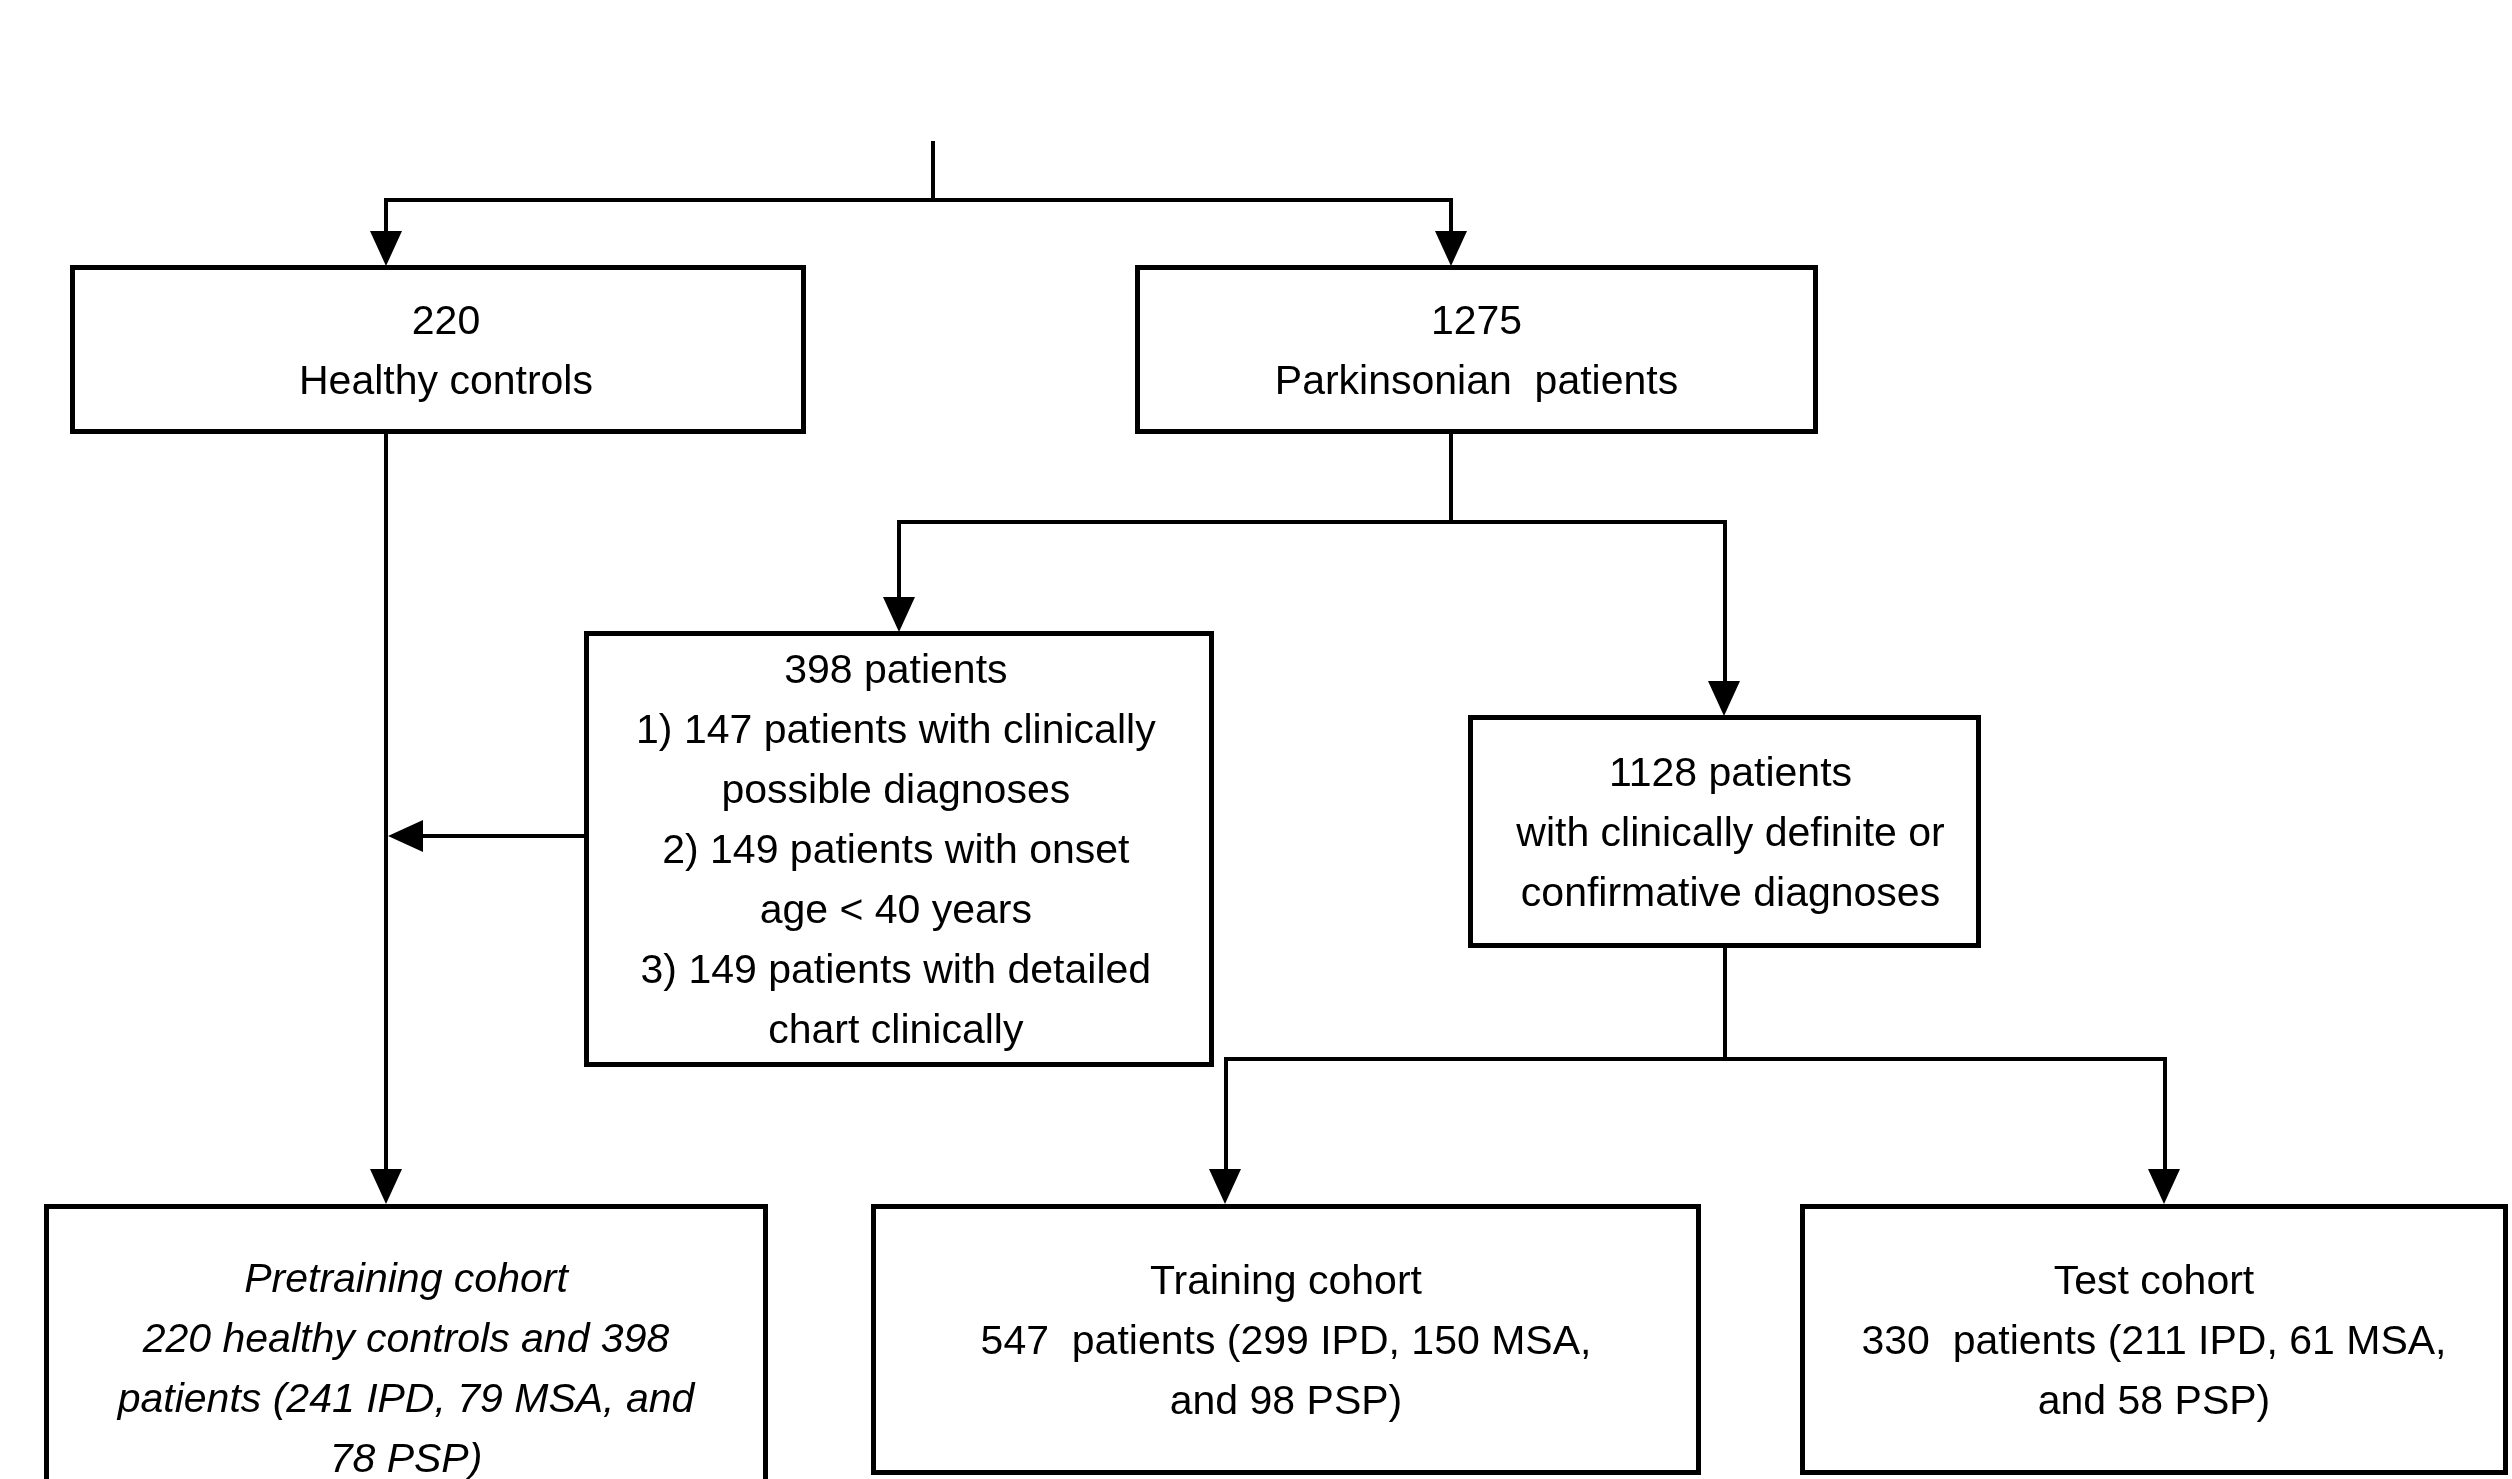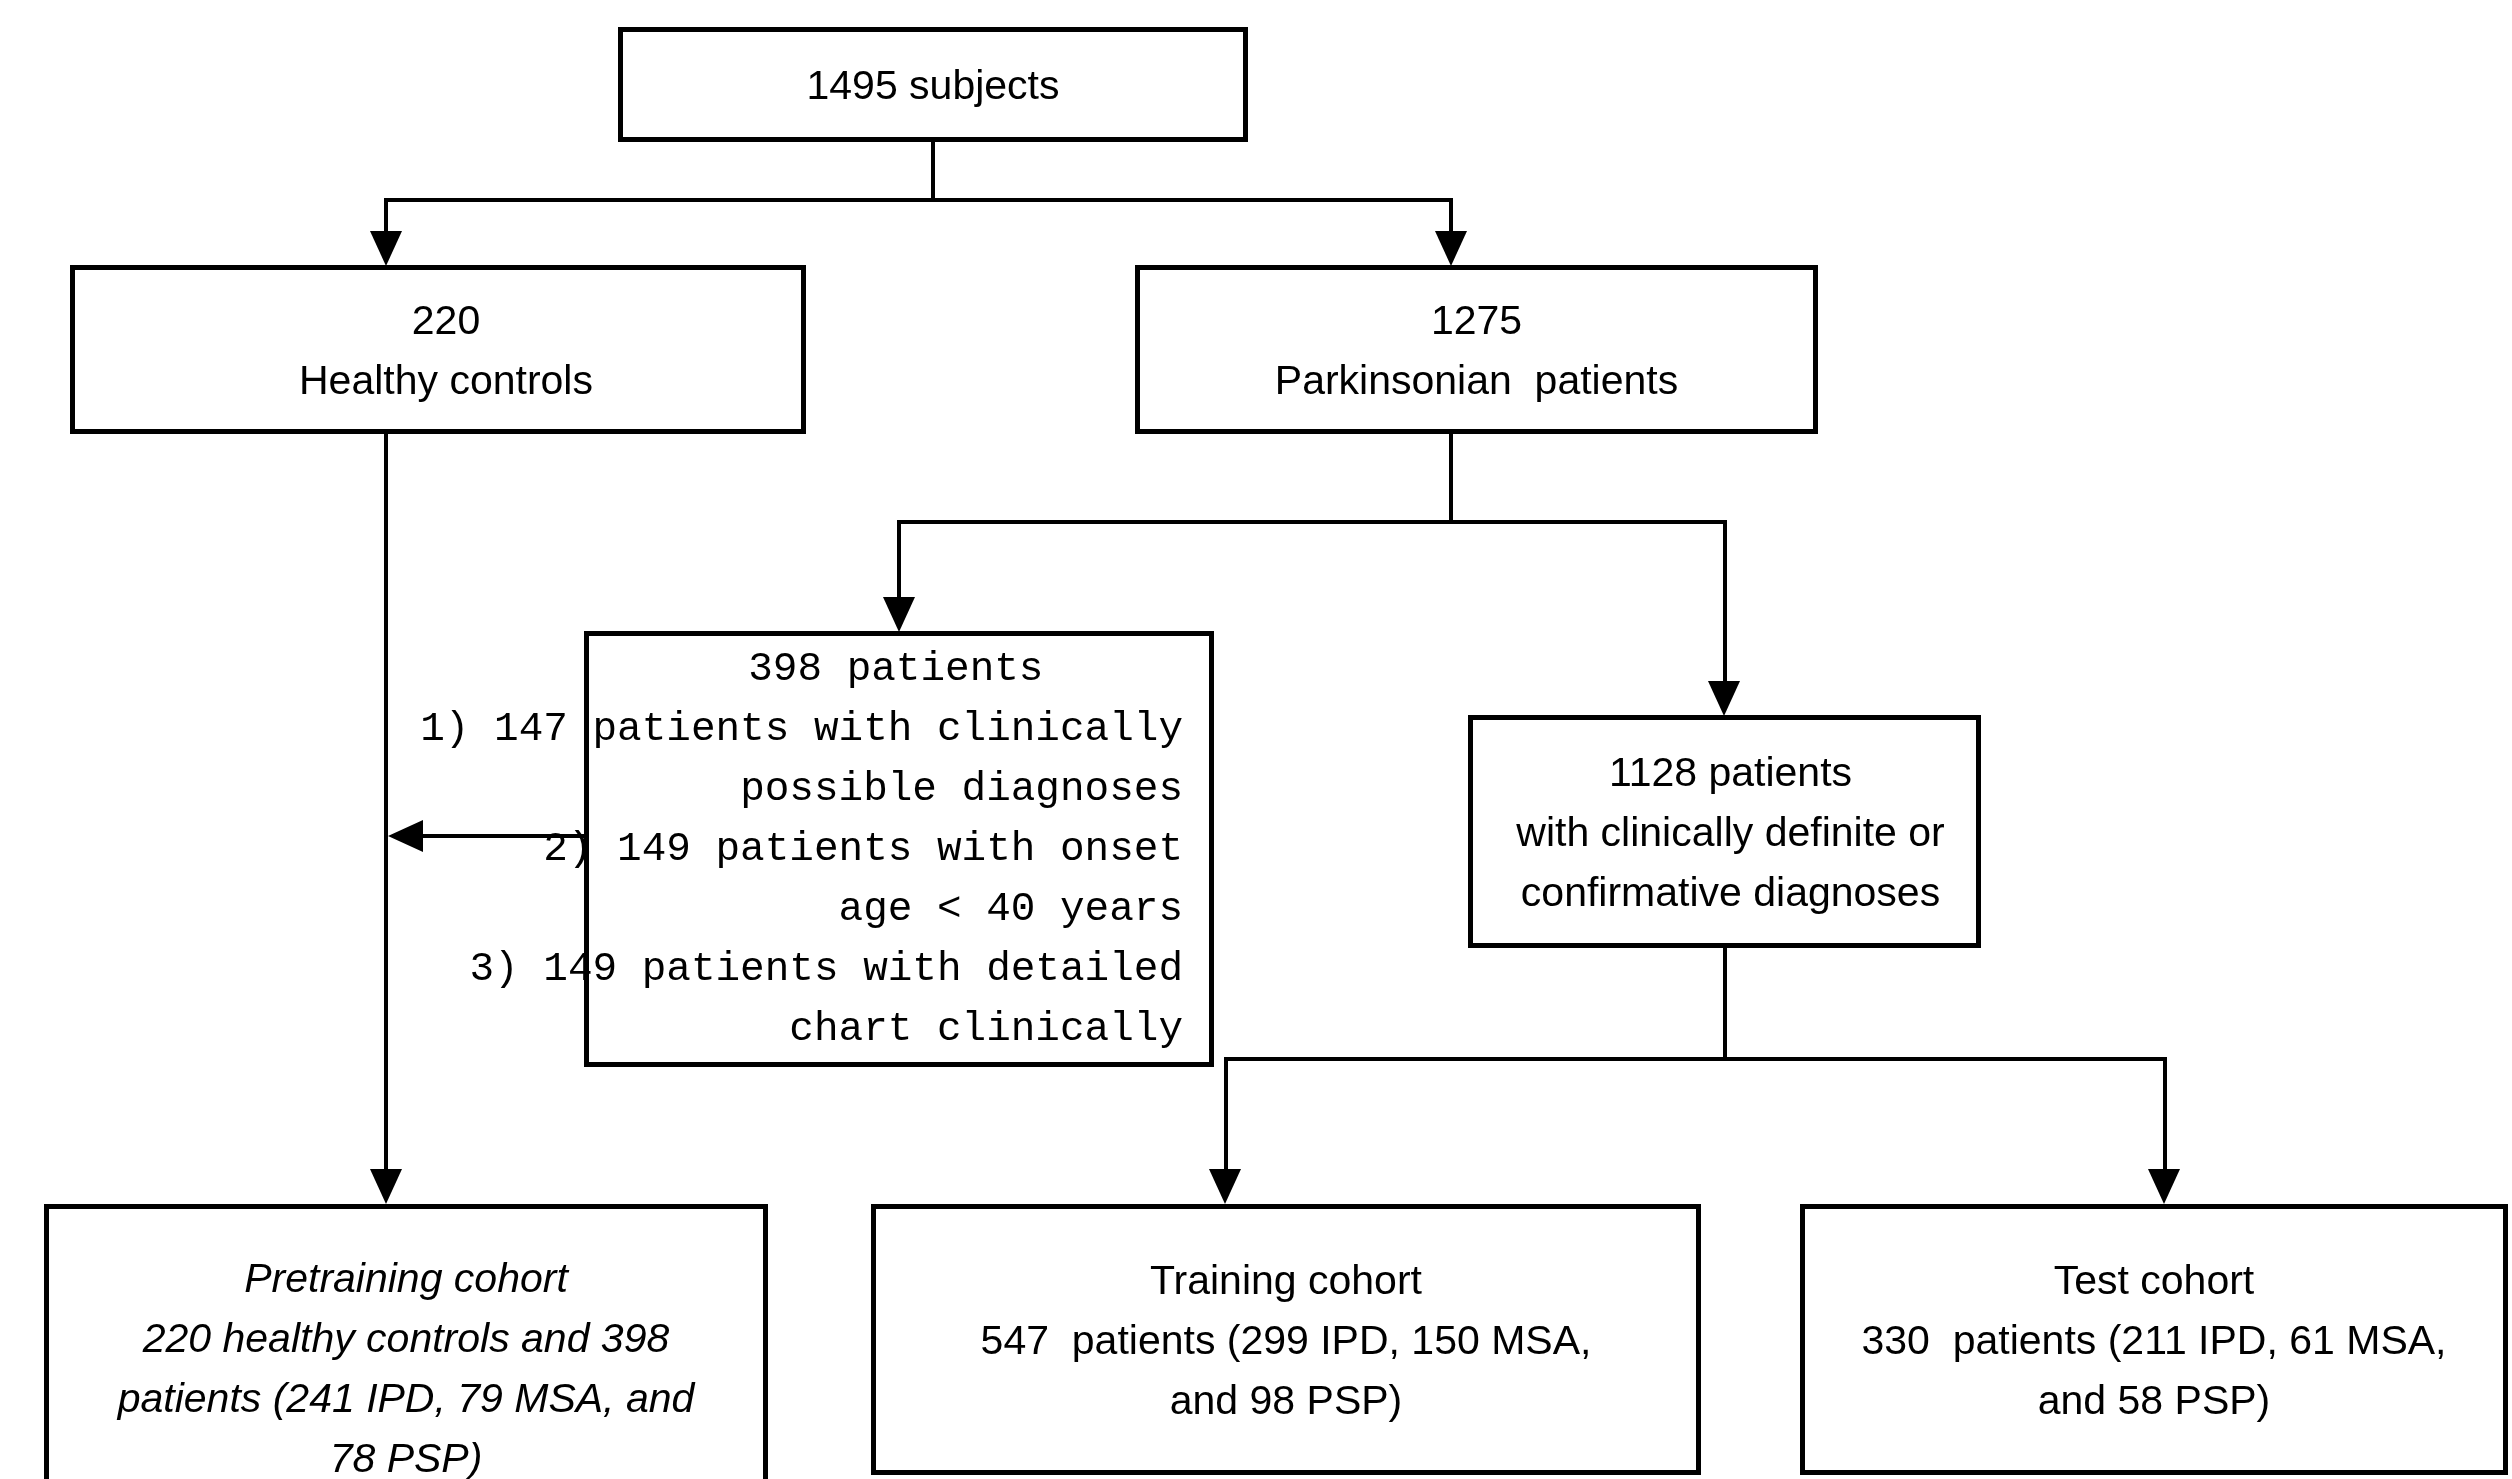--- a/index.html
+++ b/index.html
@@ -28,22 +28,22 @@
     text-align: center;
     font-size: 41px;
     line-height: 60px;
   }
   .box .line { white-space: pre; }
 
   .b-subjects    { left: 618px;  top: 27px;   width: 630px; height: 115px; }
   .b-healthy     { left: 70px;   top: 265px;  width: 736px; height: 169px; padding-left: 16px; }
   .b-park        { left: 1135px; top: 265px;  width: 683px; height: 169px; }
   .b-excluded    { left: 584px;  top: 631px;  width: 630px; height: 436px;
-                   justify-content: flex-start; align-items: flex-end;
-                   text-align: left; padding: 3px 26px 0 19.7px; font-family: Liberation Mono, monospace; }
+                   justify-content: flex-start; align-items: center;
+                   text-align: left; padding: 3px 26px 0 19.7px; }
   .b-excluded .center-line { align-self: center; }
   .b-definite    { left: 1468px; top: 715px;  width: 513px; height: 233px; padding-left: 12px; }
   .b-pretraining { left: 44px;   top: 1204px; width: 724px; height: 328px; font-style: italic; }
   .b-training    { left: 871px; top: 1204px; width: 830px; height: 271px; text-align: right; }
   .b-test        { left: 1800px; top: 1204px; width: 708px; height: 271px; text-align: right; }
 
   .ln { position: absolute; background: #000000; }
   #l-top-v     { left: 931px; top: 141px;  width: 3.8px;    height: 60px;  }
   #l-split1    { left: 384px;  top: 198px;  width: 1068px; height: 3.8px;   }
   #l-left1-v   { left: 384px;  top: 198px;  width: 3.8px;    height: 44px;  }
@@ -78,23 +78,20 @@
   #a-pretrain { left: 370px;  top: 1169px; }
   #a-train    { left: 1209px; top: 1169px; }
   #a-test     { left: 2148px; top: 1169px; }
   #a-exclleft { left: 388px;  top: 820px; }
 </style>
 </head>
 <body>
 
 <div id="canvas">
 
-  <div class="box b-subjects">
-    <div class="line">1495 subjects</div>
-  </div>
 
   <div class="box b-healthy">
     <div class="line">220</div>
     <div class="line">Healthy controls</div>
   </div>
 
   <div class="box b-park">
     <div class="line">1275</div>
     <div class="line">Parkinsonian  patients</div>
   </div>

